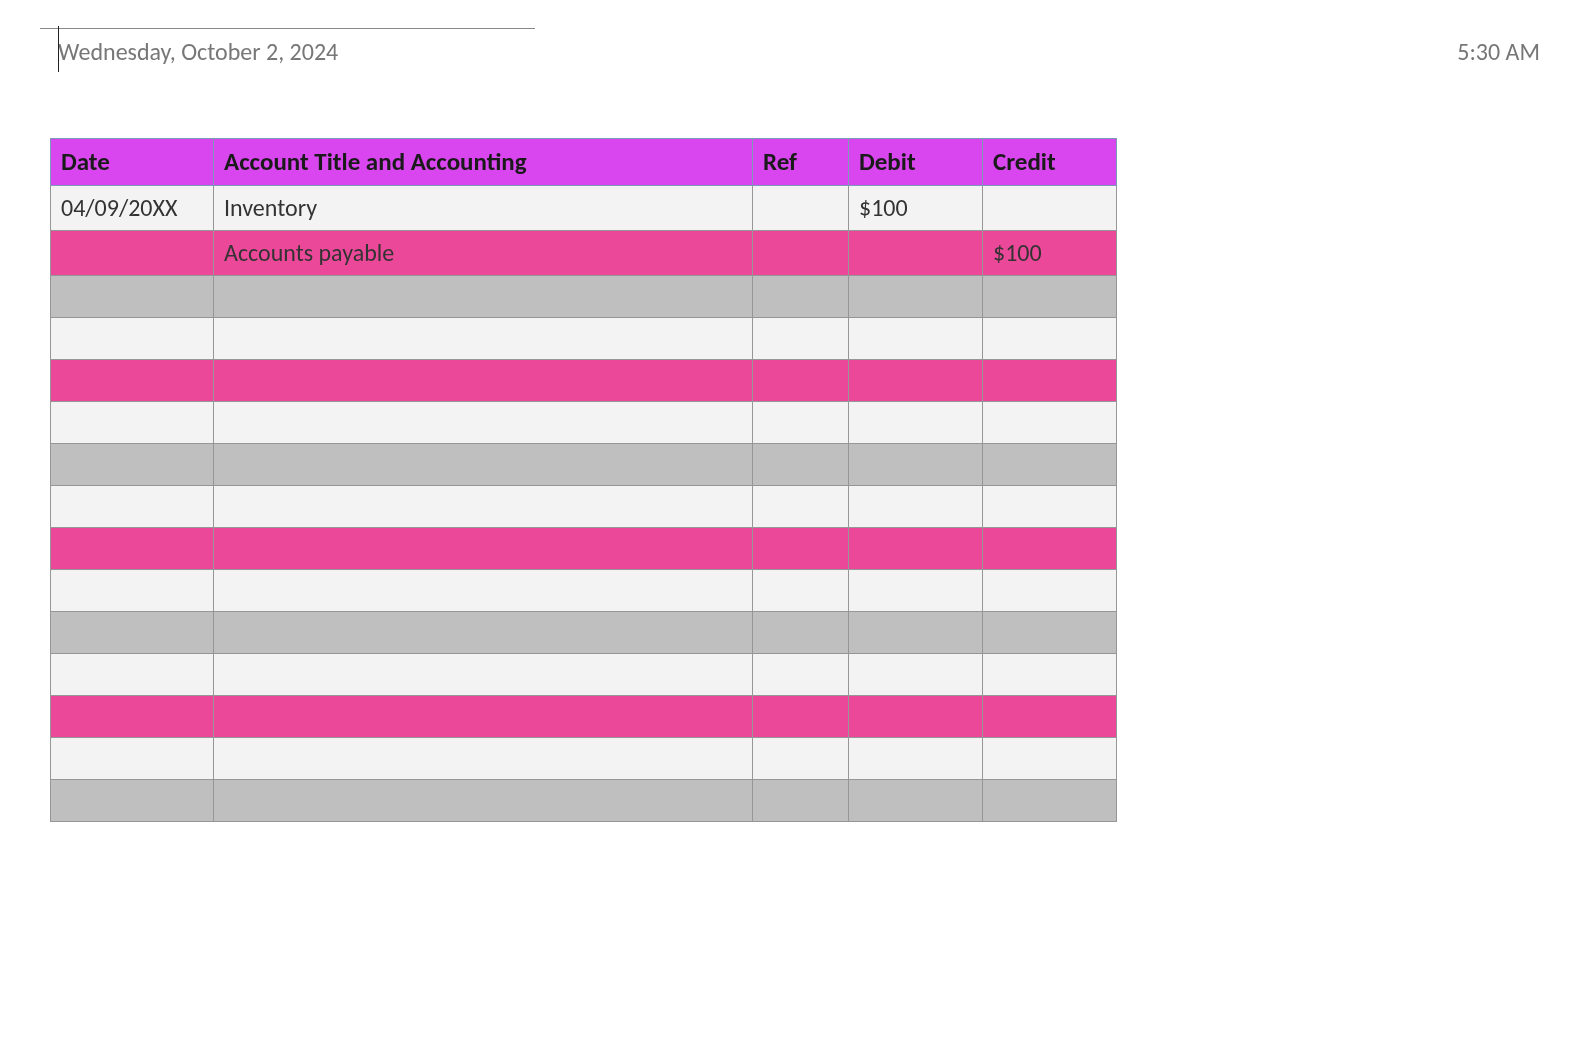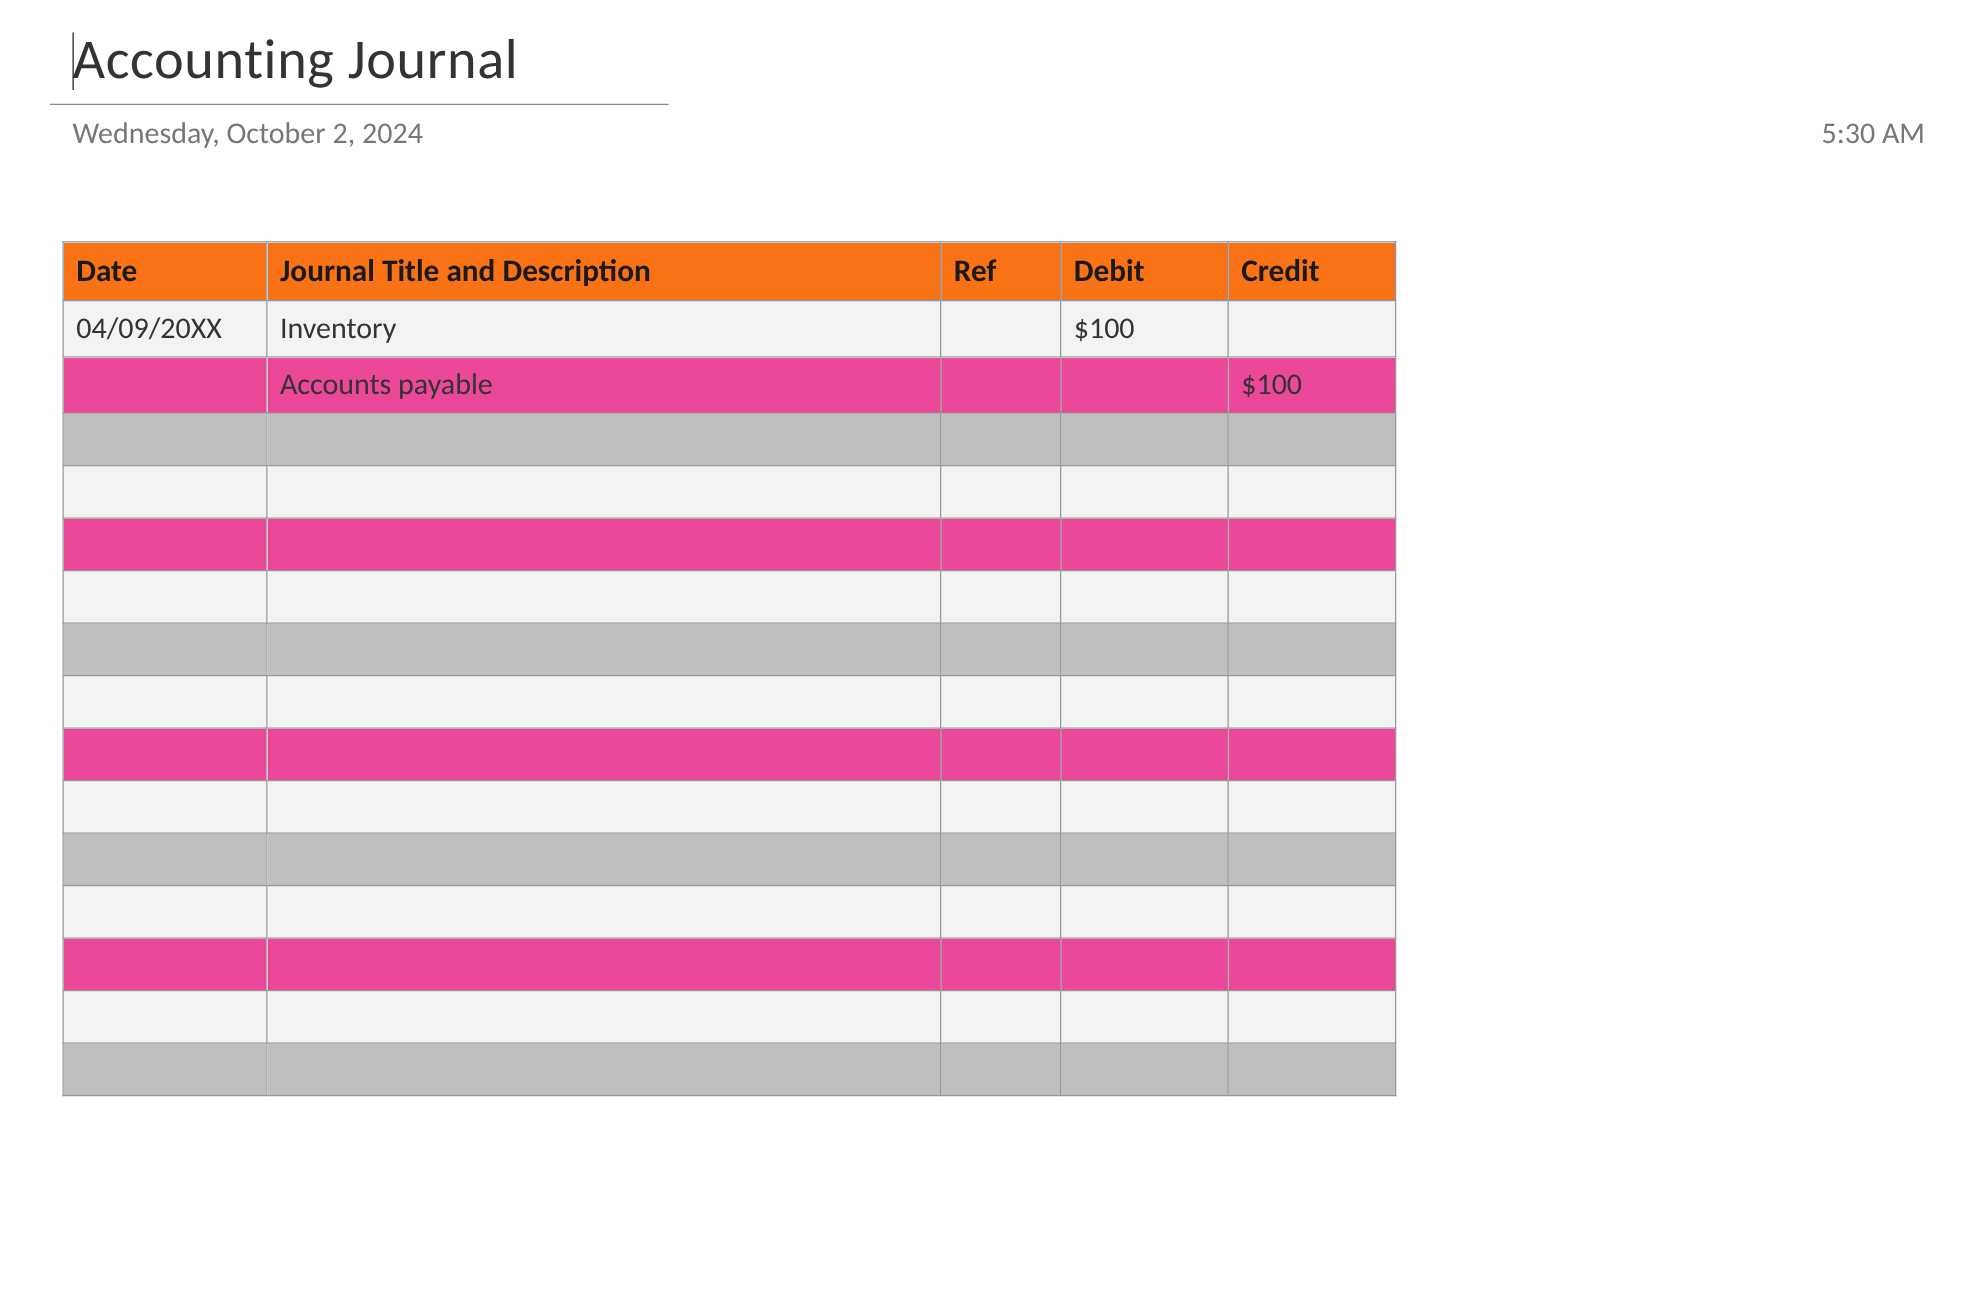--- a/index.html
+++ b/index.html
@@ -55,21 +55,21 @@
       border: 1px solid #969696;
       padding: 7px 10px 8px 10px;
       text-align: left;
       vertical-align: middle;
       font-size: 24px;
       height: 42px;
       overflow: hidden;
       white-space: nowrap;
     }
     table.journal th {
-      background: #f97316;
+      background: #d946ef;
       color: #1a1a1a;
       font-weight: 700;
       font-size: 25px;
       border: 1px solid #7a9ab8;
     }
     col.col-date   { width: 163px; }
     col.col-desc   { width: 539px; }
     col.col-ref    { width: 96px; }
     col.col-debit  { width: 134px; }
     col.col-credit { width: 134px; }
@@ -77,41 +77,40 @@
     tr.light td   { background: #f3f3f3; }
     tr.white td   { background: #ec4899; }
     tr.dark td    { background: #bfbfbf; }
     td.italic     { font-style: italic; }
   </style>
 </head>
 <body>
 
 <h1 class="page-title">
   <span class="title-cursor"></span>
-  <span>Accounting Journal</span>
 </h1>
 
 <div class="meta-row">
   <span>Wednesday, October 2, 2024</span>
   <span>5:30 AM</span>
 </div>
 
 <div class="table-wrap">
   <table class="journal">
     <colgroup>
       <col class="col-date">
       <col class="col-desc">
       <col class="col-ref">
       <col class="col-debit">
       <col class="col-credit">
     </colgroup>
     <thead>
       <tr>
         <th>Date</th>
-        <th>Journal Title and Description</th>
+        <th>Account Title and Accounting</th>
         <th>Ref</th>
         <th>Debit</th>
         <th>Credit</th>
       </tr>
     </thead>
     <tbody id="journal-body">
     <tr class="light">
           <td>04/09/20XX</td>
           <td>Inventory</td>
           <td></td>

